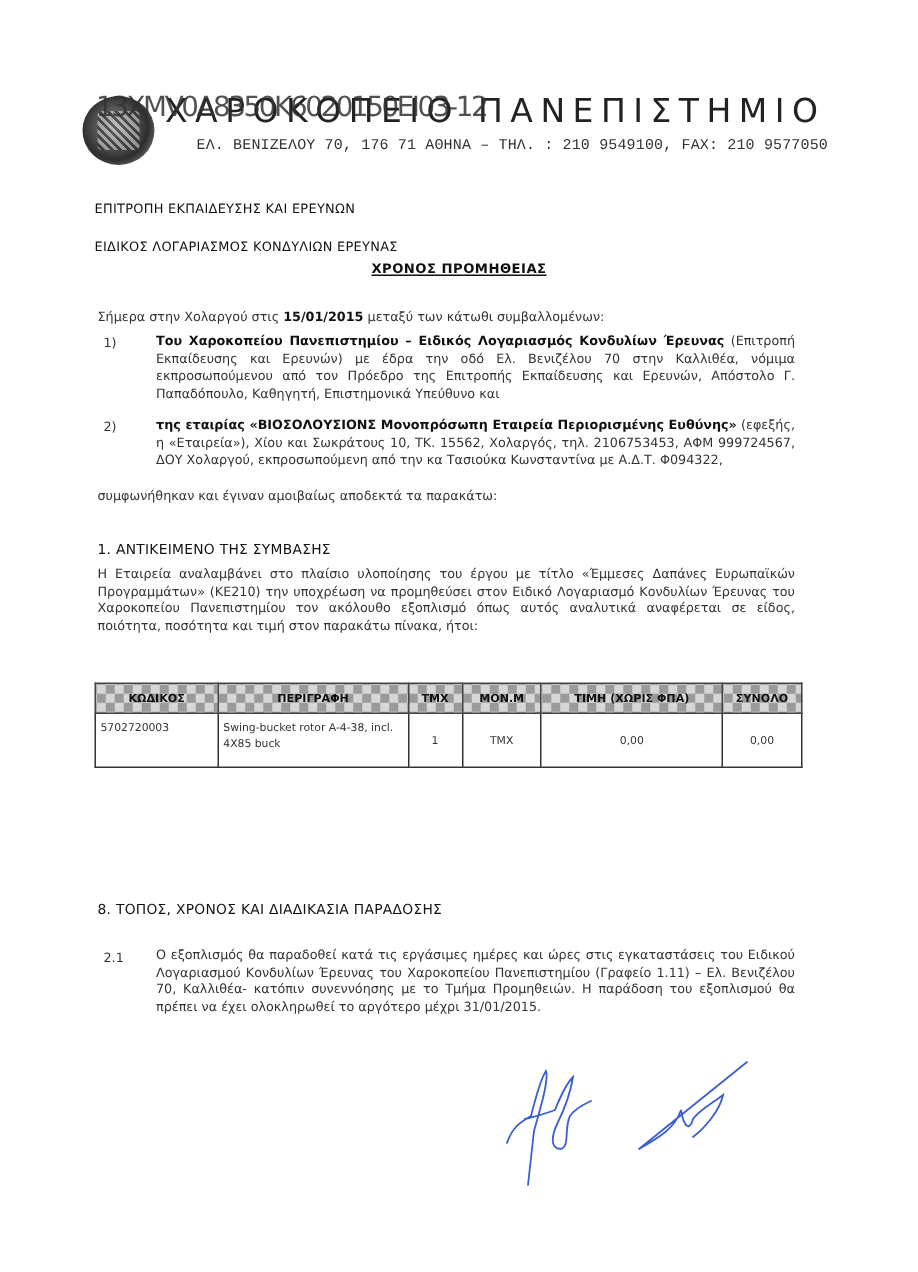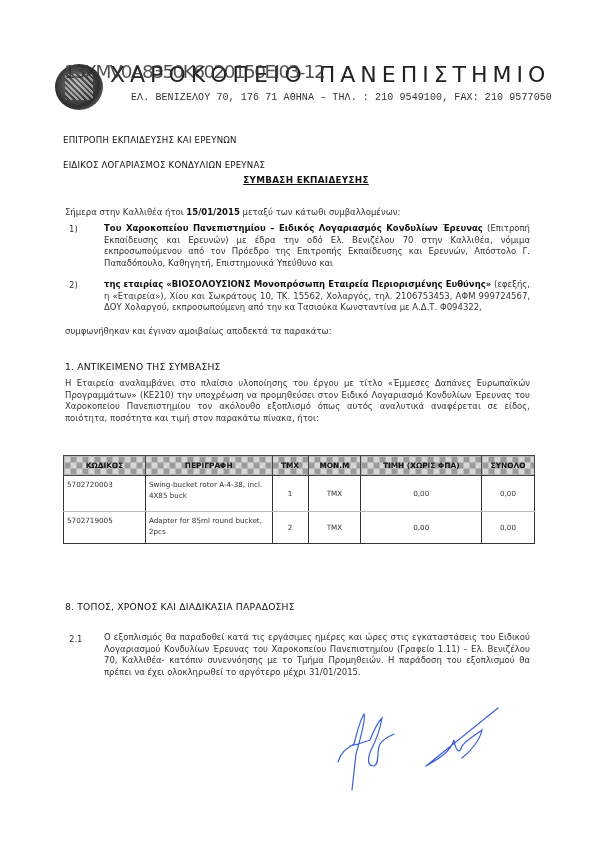--- a/index.html
+++ b/index.html
@@ -31,24 +31,24 @@
 <body>
 
 <div class="abs logo"></div>
 <div class="abs univ">ΧΑΡΟΚΟΠΕΙΟ ΠΑΝΕΠΙΣΤΗΜΙΟ</div>
 <div class="abs stamp">13ΧΜV0Α8350Κ6020150ΕΙ03-12</div>
 <div class="abs addr">ΕΛ. ΒΕΝΙΖΕΛΟΥ 70,  176 71  ΑΘΗΝΑ  –  ΤΗΛ. : 210 9549100,  FAX: 210 9577050</div>
 
 <div class="abs org" style="top:135px;">ΕΠΙΤΡΟΠΗ ΕΚΠΑΙΔΕΥΣΗΣ ΚΑΙ ΕΡΕΥΝΩΝ</div>
 <div class="abs org" style="top:160px;">ΕΙΔΙΚΟΣ ΛΟΓΑΡΙΑΣΜΟΣ ΚΟΝΔΥΛΙΩΝ ΕΡΕΥΝΑΣ</div>
 
-<div class="abs title">ΣΥΜΒΑΣΗ ΕΚΠΑΙΔΕΥΣΗΣ</div>
+<div class="abs title">ΧΡΟΝΟΣ ΠΡΟΜΗΘΕΙΑΣ</div>
 
 <div class="abs para" style="left:65px; top:207px; width:480px; white-space:nowrap;">
-  <span>Σήμερα στην Καλλιθέα ήτοι </span><b>15/01/2015</b><span> μεταξύ των κάτωθι συμβαλλομένων:</span>
+  <span>Σήμερα στην Χολαργού στις </span><b>15/01/2015</b><span> μεταξύ των κάτωθι συμβαλλομένων:</span>
 </div>
 
 <div class="abs num" style="left:69px; top:224px;">1)</div>
 <div class="abs para" style="left:104px; top:223px; width:426px;">
   <b>Του Χαροκοπείου Πανεπιστημίου – Ειδικός Λογαριασμός Κονδυλίων Έρευνας</b><span> (Επιτροπή Εκπαίδευσης και Ερευνών) με έδρα την οδό Ελ. Βενιζέλου 70 στην Καλλιθέα, νόμιμα εκπροσωπούμενου από τον Πρόεδρο της Επιτροπής Εκπαίδευσης και Ερευνών, Απόστολο Γ. Παπαδόπουλο, Καθηγητή, Επιστημονικά Υπεύθυνο και</span>
 </div>
 
 <div class="abs num" style="left:69px; top:280px;">2)</div>
 <div class="abs para" style="left:104px; top:279px; width:426px;">
   <b>της εταιρίας «ΒΙΟΣΟΛΟΥΣΙΟΝΣ Μονοπρόσωπη Εταιρεία Περιορισμένης Ευθύνης»</b><span> (εφεξής, η «Εταιρεία»), Χίου και Σωκράτους 10, ΤΚ. 15562, Χολαργός, τηλ. 2106753453,  ΑΦΜ 999724567, ΔΟΥ Χολαργού, εκπροσωπούμενη από την κα Τασιούκα Κωνσταντίνα με Α.Δ.Τ. Φ094322,</span>
@@ -80,28 +80,20 @@
   </thead>
   <tbody>
     <tr style="height:36px;">
       <td>5702720003</td>
       <td>Swing-bucket rotor A-4-38, incl. 4X85 buck</td>
       <td class="c">1</td>
       <td class="c">TMX</td>
       <td class="c">0,00</td>
       <td class="c">0,00</td>
     </tr>
-    <tr style="height:32px;">
-      <td>5702719005</td>
-      <td>Adapter for 85ml round bucket, 2pcs</td>
-      <td class="c">2</td>
-      <td class="c">TMX</td>
-      <td class="c">0,00</td>
-      <td class="c">0,00</td>
-    </tr>
   </tbody>
 </table>
 
 <div class="abs h2" style="top:601px;">8.  ΤΟΠΟΣ, ΧΡΟΝΟΣ ΚΑΙ ΔΙΑΔΙΚΑΣΙΑ ΠΑΡΑΔΟΣΗΣ</div>
 <div class="abs num" style="left:69px; top:634px;">2.1</div>
 <div class="abs para" style="left:104px; top:632px; width:426px;">Ο εξοπλισμός θα παραδοθεί  κατά τις εργάσιμες ημέρες και ώρες στις εγκαταστάσεις του Ειδικού Λογαριασμού Κονδυλίων Έρευνας του Χαροκοπείου Πανεπιστημίου (Γραφείο 1.11) – Ελ. Βενιζέλου 70, Καλλιθέα- κατόπιν συνεννόησης με το Τμήμα Προμηθειών. Η παράδοση του εξοπλισμού θα πρέπει να έχει ολοκληρωθεί το αργότερο μέχρι 31/01/2015.</div>
 
 <svg class="abs sig" width="200" height="100" viewBox="0 0 200 100">
   <g fill="none" stroke="#3b5fd0" stroke-width="1.2" stroke-linecap="round">
     <path d="M8 62 C12 50,18 48,24 44 C26 36,30 20,34 14 C36 20,30 40,26 54 L22 90 M20 46 C30 44,34 42,40 40 M40 40 C44 30,48 22,52 18 C50 30,46 40,42 48 C38 56,36 66,44 66 C50 64,46 52,50 44 C54 38,60 36,64 34"></path>

